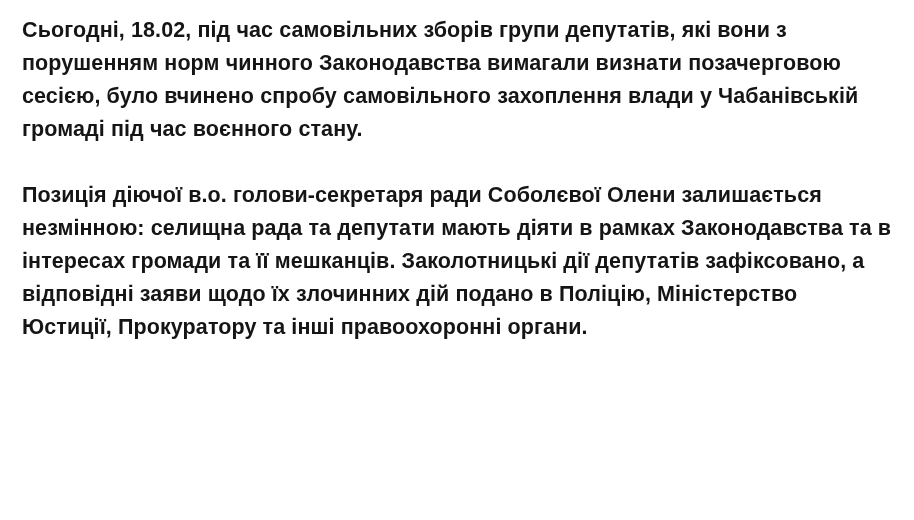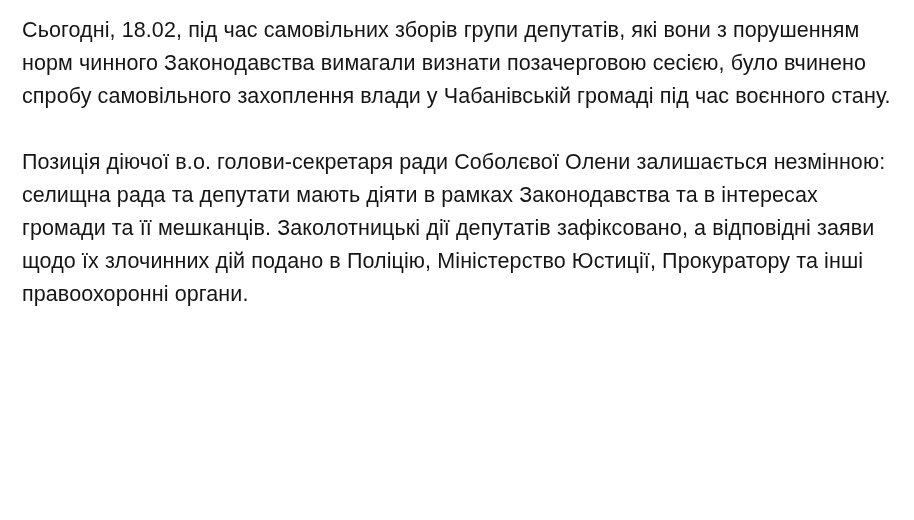--- a/index.html
+++ b/index.html
@@ -14,20 +14,21 @@
     overflow: hidden;
     font-family: "Liberation Sans", sans-serif;
     color: #121212;
   }
   .page {
     width: 914px;
     height: 520px;
     box-sizing: border-box;
     padding: 14px 22px 10px 22px;
     background: #ffffff;
+    font-weight: bold;
   }
   .article {
     font-size: 21.5px;
     line-height: 33px;
     letter-spacing: 0.1px;
     color: #151515;
   }
   .para {
     margin: 0 0 33px 0;
     white-space: pre-wrap;

